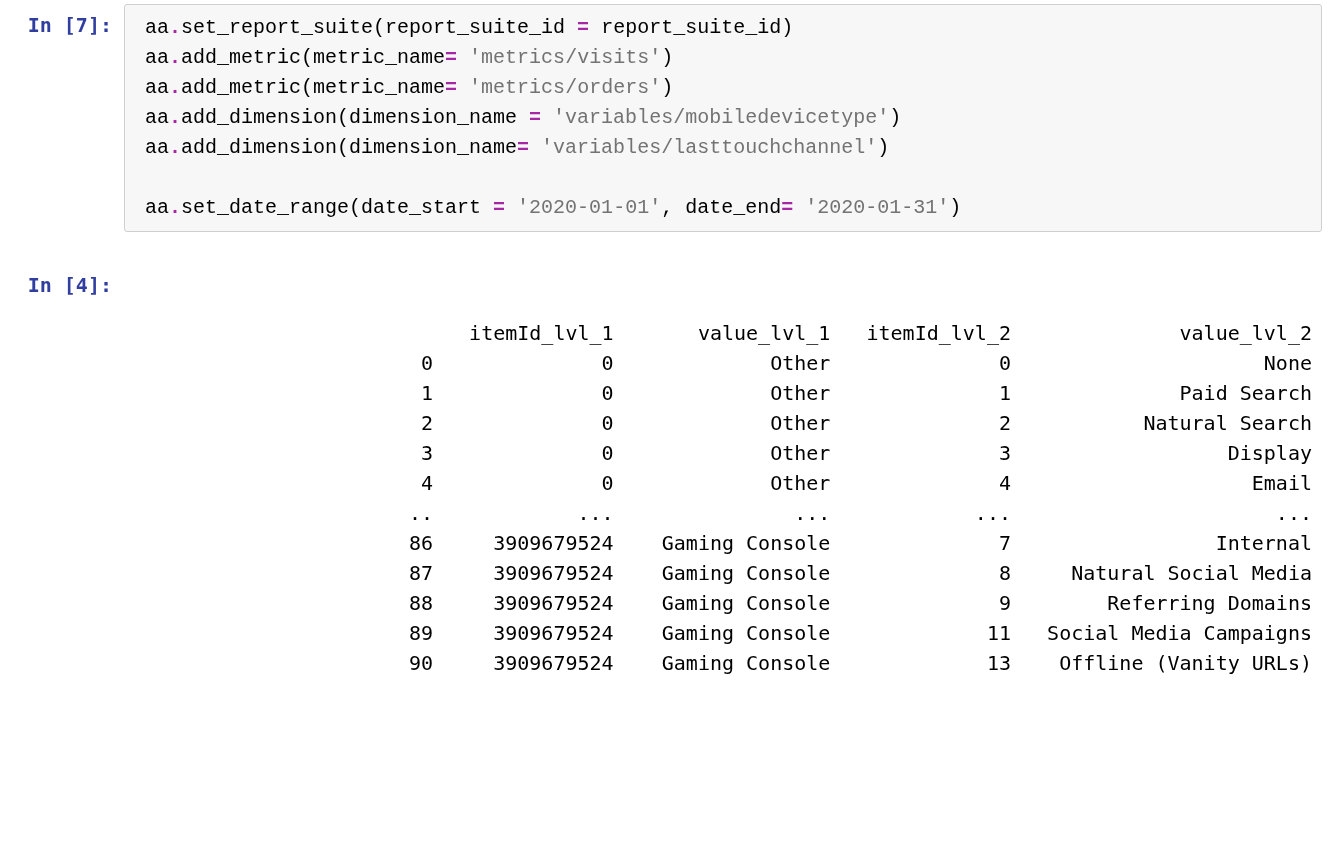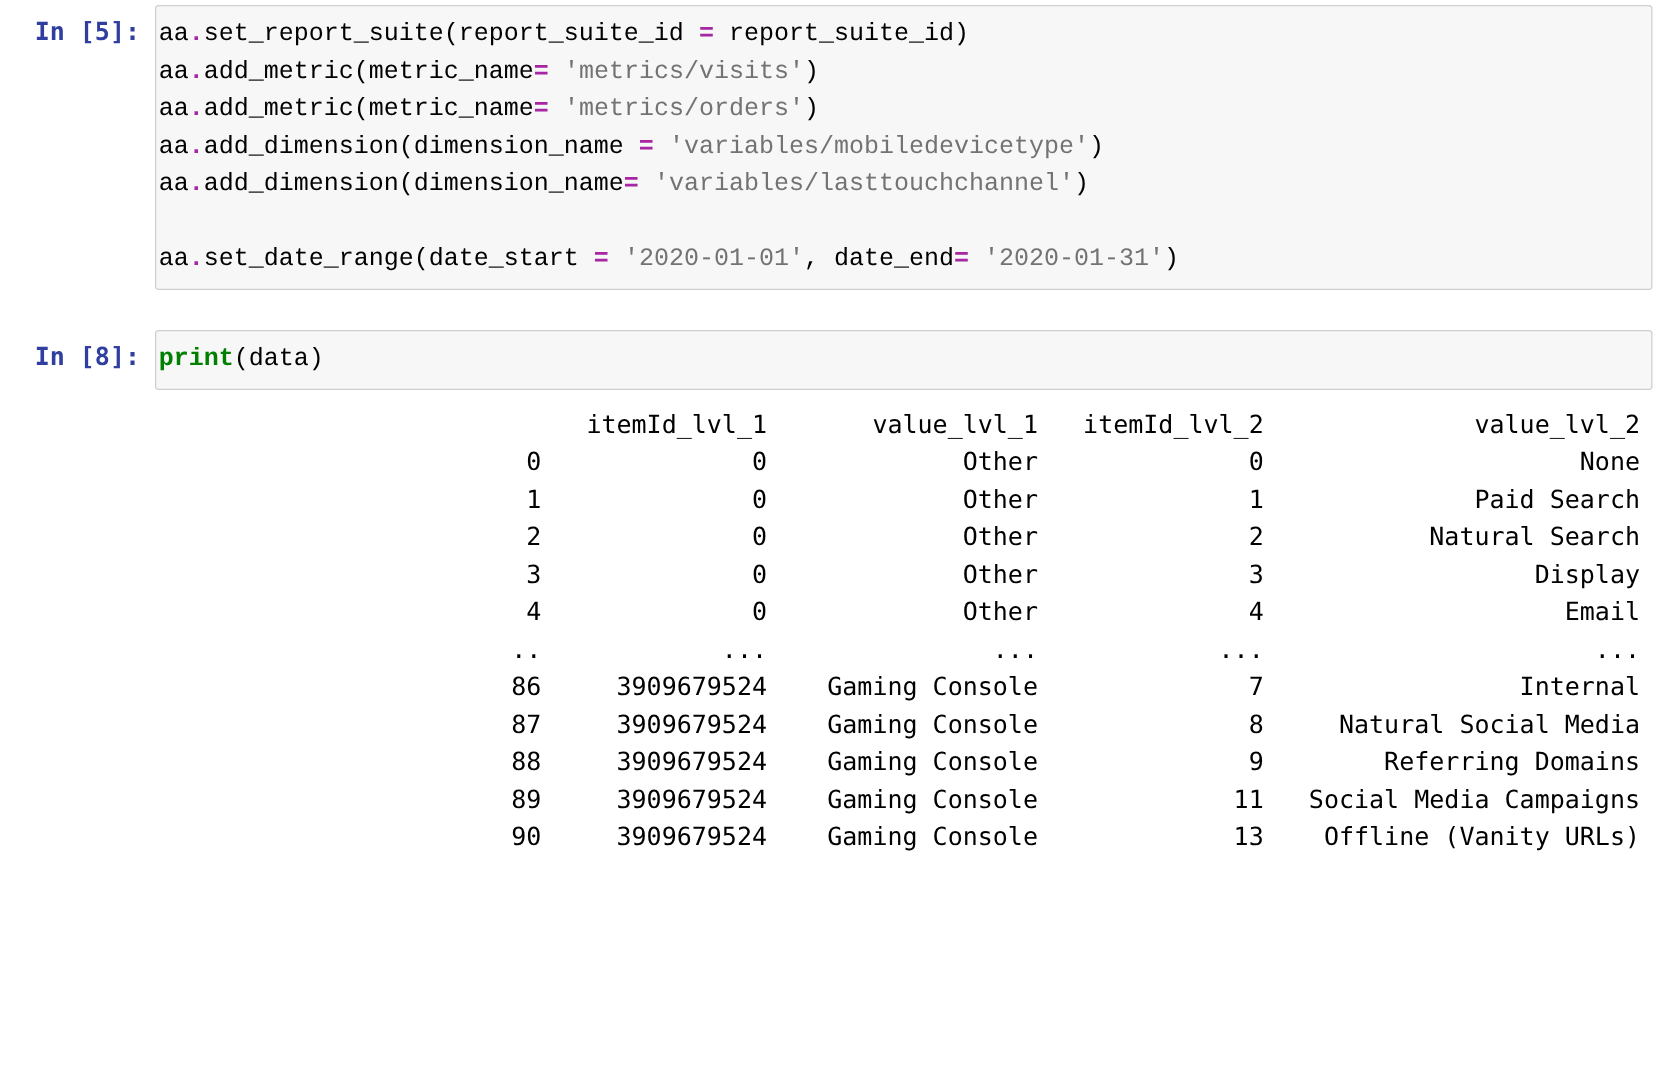--- a/index.html
+++ b/index.html
@@ -23,21 +23,21 @@
       color: #303F9F;
       font-weight: bold;
       flex-shrink: 0;
       user-select: none;
     }
     .input-area {
       flex: 1;
       background: #f7f7f7;
       border: 1px solid #cfcfcf;
       border-radius: 3px;
-      padding: 8px 2px;
+      padding: 8px 20px;
       margin: 4px 8px 4px 0;
       white-space: pre;
       overflow-x: auto;
     }
     .output-area {
       flex: 1;
       padding: 8px 10px;
       margin: 0 8px 0 0;
       white-space: pre;
       overflow-x: auto;
@@ -52,34 +52,33 @@
     .tok-op  { color: #a626a4; font-weight: bold; }
     .tok-str { color: #737373; }
     .tok-func{ color: #000000; }
     .tok-print{ color: #008000; font-weight: bold; }
     .code-line { display: block; min-height: 1.5em; }
   </style>
 </head>
 <body>
 
 <div class="cell">
-  <div class="prompt">In [5]:</div>
+  <div class="prompt">In [7]:</div>
   <div class="input-area" id="code5"><span class="code-line"><span class="tok-var">aa</span><span class="tok-op">.</span><span class="tok-func">set_report_suite</span><span class="tok-var">(report_suite_id </span><span class="tok-op">=</span><span class="tok-var"> report_suite_id)</span></span><span class="code-line"><span class="tok-var">aa</span><span class="tok-op">.</span><span class="tok-func">add_metric</span><span class="tok-var">(metric_name</span><span class="tok-op">= </span><span class="tok-str">'metrics/visits'</span><span class="tok-var">)</span></span><span class="code-line"><span class="tok-var">aa</span><span class="tok-op">.</span><span class="tok-func">add_metric</span><span class="tok-var">(metric_name</span><span class="tok-op">= </span><span class="tok-str">'metrics/orders'</span><span class="tok-var">)</span></span><span class="code-line"><span class="tok-var">aa</span><span class="tok-op">.</span><span class="tok-func">add_dimension</span><span class="tok-var">(dimension_name </span><span class="tok-op">= </span><span class="tok-str">'variables/mobiledevicetype'</span><span class="tok-var">)</span></span><span class="code-line"><span class="tok-var">aa</span><span class="tok-op">.</span><span class="tok-func">add_dimension</span><span class="tok-var">(dimension_name</span><span class="tok-op">= </span><span class="tok-str">'variables/lasttouchchannel'</span><span class="tok-var">)</span></span><span class="code-line">&nbsp;</span><span class="code-line"><span class="tok-var">aa</span><span class="tok-op">.</span><span class="tok-func">set_date_range</span><span class="tok-var">(date_start </span><span class="tok-op">= </span><span class="tok-str">'2020-01-01'</span><span class="tok-var">, date_end</span><span class="tok-op">= </span><span class="tok-str">'2020-01-31'</span><span class="tok-var">)</span></span></div>
 </div>
 
 <div class="cell-gap"></div>
 
 <div class="cell">
 </div>
 
 <div class="cell-gap"></div>
 
 <div class="cell">
-  <div class="prompt">In [8]:</div>
-  <div class="input-area" id="code8"><span class="code-line"><span class="tok-print">print</span><span class="tok-var">(data)</span></span></div>
+  <div class="prompt">In [4]:</div>
 </div>
 
 <div class="cell">
   <div class="prompt"></div>
   <div class="output-area" id="out8">      itemId_lvl_1       value_lvl_1   itemId_lvl_2              value_lvl_2
   0              0             Other              0                     None
   1              0             Other              1              Paid Search
   2              0             Other              2           Natural Search
   3              0             Other              3                  Display
   4              0             Other              4                    Email

